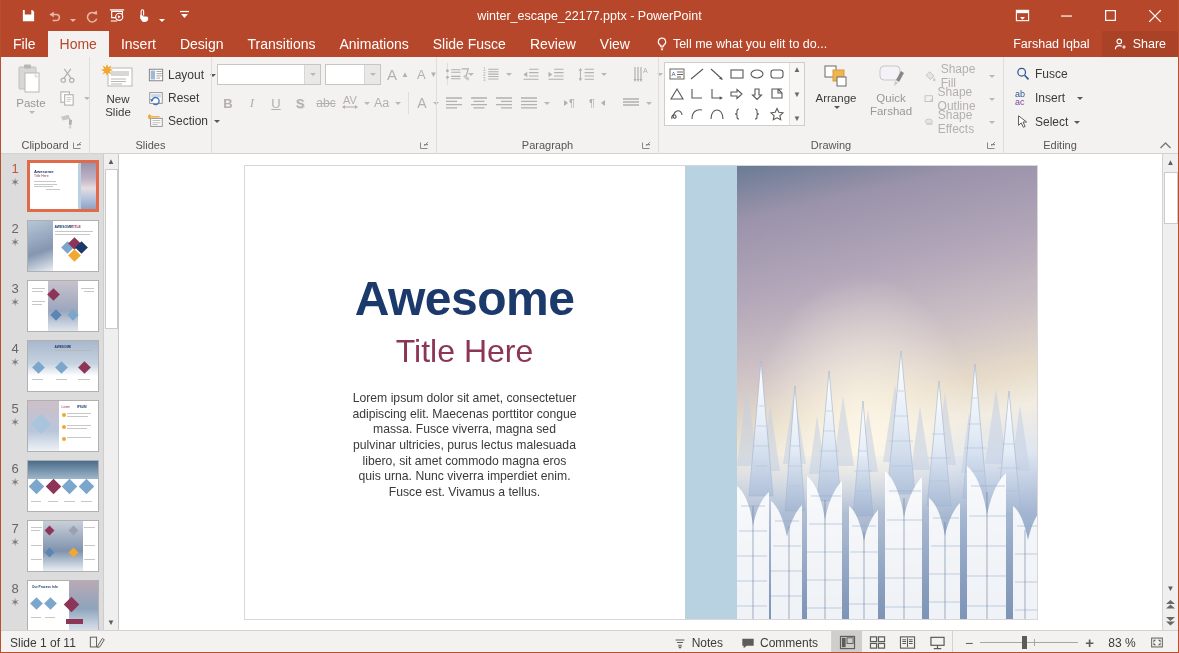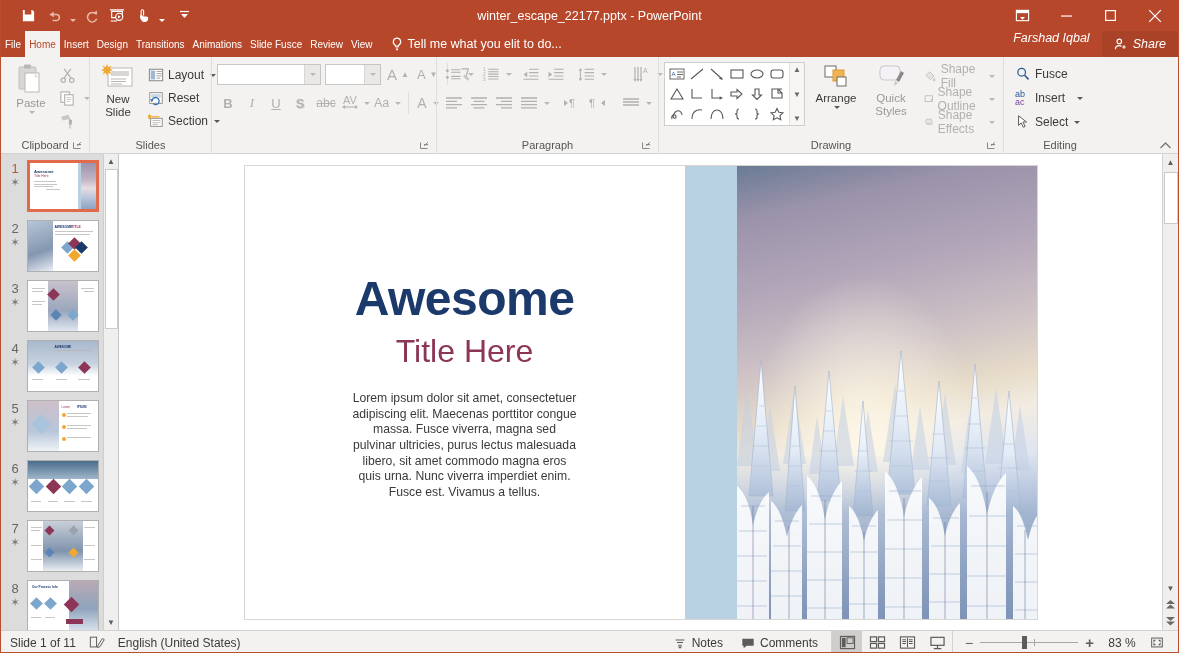--- a/index.html
+++ b/index.html
@@ -42,30 +42,30 @@
     color: #fff;
   }
   .win-btn.close-btn { width: 46px; }
 
   
   .tabbar {
     height: 26px; background: #b7472a; display: flex; align-items: stretch;
     position: relative;
   }
   .tab {
-    padding: 0 4px; display: flex; align-items: center;
-    color: #fff; font-size: 10px; height: 26px;
+    padding: 0 12px; display: flex; align-items: center;
+    color: #fff; font-size: 14px; height: 26px;
   }
   .tab.active { background: #f3f2f1; color: #b7472a; }
   .tellme {
     display: flex; align-items: center; gap: 5px; padding: 0 10px 0 14px;
     color: #fff; font-size: 12.5px;
   }
   .acct {
-    margin-left: auto; display: flex; height: 26px; font-style: italic;
+    margin-left: auto; display: flex; align-items: center; height: 26px;
   }
   .acct-name { color: #fff; font-size: 12.5px; padding: 0 12px; }
   .share-btn {
     display: flex; align-items: center; gap: 5px; height: 26px; padding: 0 12px;
     background: #a94226; color: #fff; font-size: 12.5px;
   }
 
   
   .ribbon {
     height: 97px; background: #f3f2f1; border-bottom: 1px solid #d4d2d0;
@@ -697,21 +697,21 @@
         <span class="caret-d" style="margin-top:1px"></span>
       </div>
       <div class="big-btn" style="min-width:48px">
         <span>
           <svg width="30" height="26" viewBox="0 0 30 26">
             <rect x="4" y="2" width="20" height="14" rx="4" fill="#f5f2f7" stroke="#c9c7c5"></rect>
             <path fill="#8a8886" d="M20 16l5-9 3 2-5 9z"></path>
             <path fill="#c9c7c5" d="M19 17l3 2-4 3z"></path>
           </svg>
         </span>
-        <span class="lbl"><span>Quick</span><br><span>Styles</span></span>
+        <span class="lbl"><span>Quick</span><br><span>Farshad</span></span>
       </div>
       <div class="clip-col" style="padding-left:2px">
         <div class="sm-btn dis">
           <svg width="16" height="16" viewBox="0 0 18 18">
               <path fill="#e6e4e2" stroke="#b3b0ae" d="M3 8l5-5 6 6-5 5z"></path>
               <path fill="#c9c7c5" d="M14.5 11c1.3 2 1.8 3 1.8 3.7a1.8 1.8 0 0 1-3.6 0c0-.7.5-1.7 1.8-3.7z"></path>
             </svg>
           <span>Shape Fill</span>
           <span class="caret-d dis"></span>
         </div>
@@ -1055,21 +1055,20 @@
 </div>
 
 <div class="status">
   <div class="st-item">Slide 1 of 11</div>
   <div class="st-item" style="padding:0 4px">
     <svg width="16" height="15" viewBox="0 0 18 16">
         <rect x="1.5" y="2" width="7" height="11" fill="none" stroke="#5e5c5a" stroke-width="1.1"></rect>
         <path fill="none" stroke="#5e5c5a" stroke-width="1.1" d="M10 11.5l5-8 2.2 1.3-5 8-2.6.8z"></path>
       </svg>
   </div>
-  <div class="st-item">English (United States)</div>
 
   <div class="st-right">
     <div class="st-item">
       <span>
         <svg width="14" height="14" viewBox="0 0 16 16">
             <path stroke="#5e5c5a" stroke-width="1.2" d="M3 4.5h10M4.5 7.5h7M6 10.5h4"></path>
             <path fill="#5e5c5a" d="M8 14.5l-2.5-2.5h5z"></path>
           </svg>
       </span>
       <span>Notes</span>

